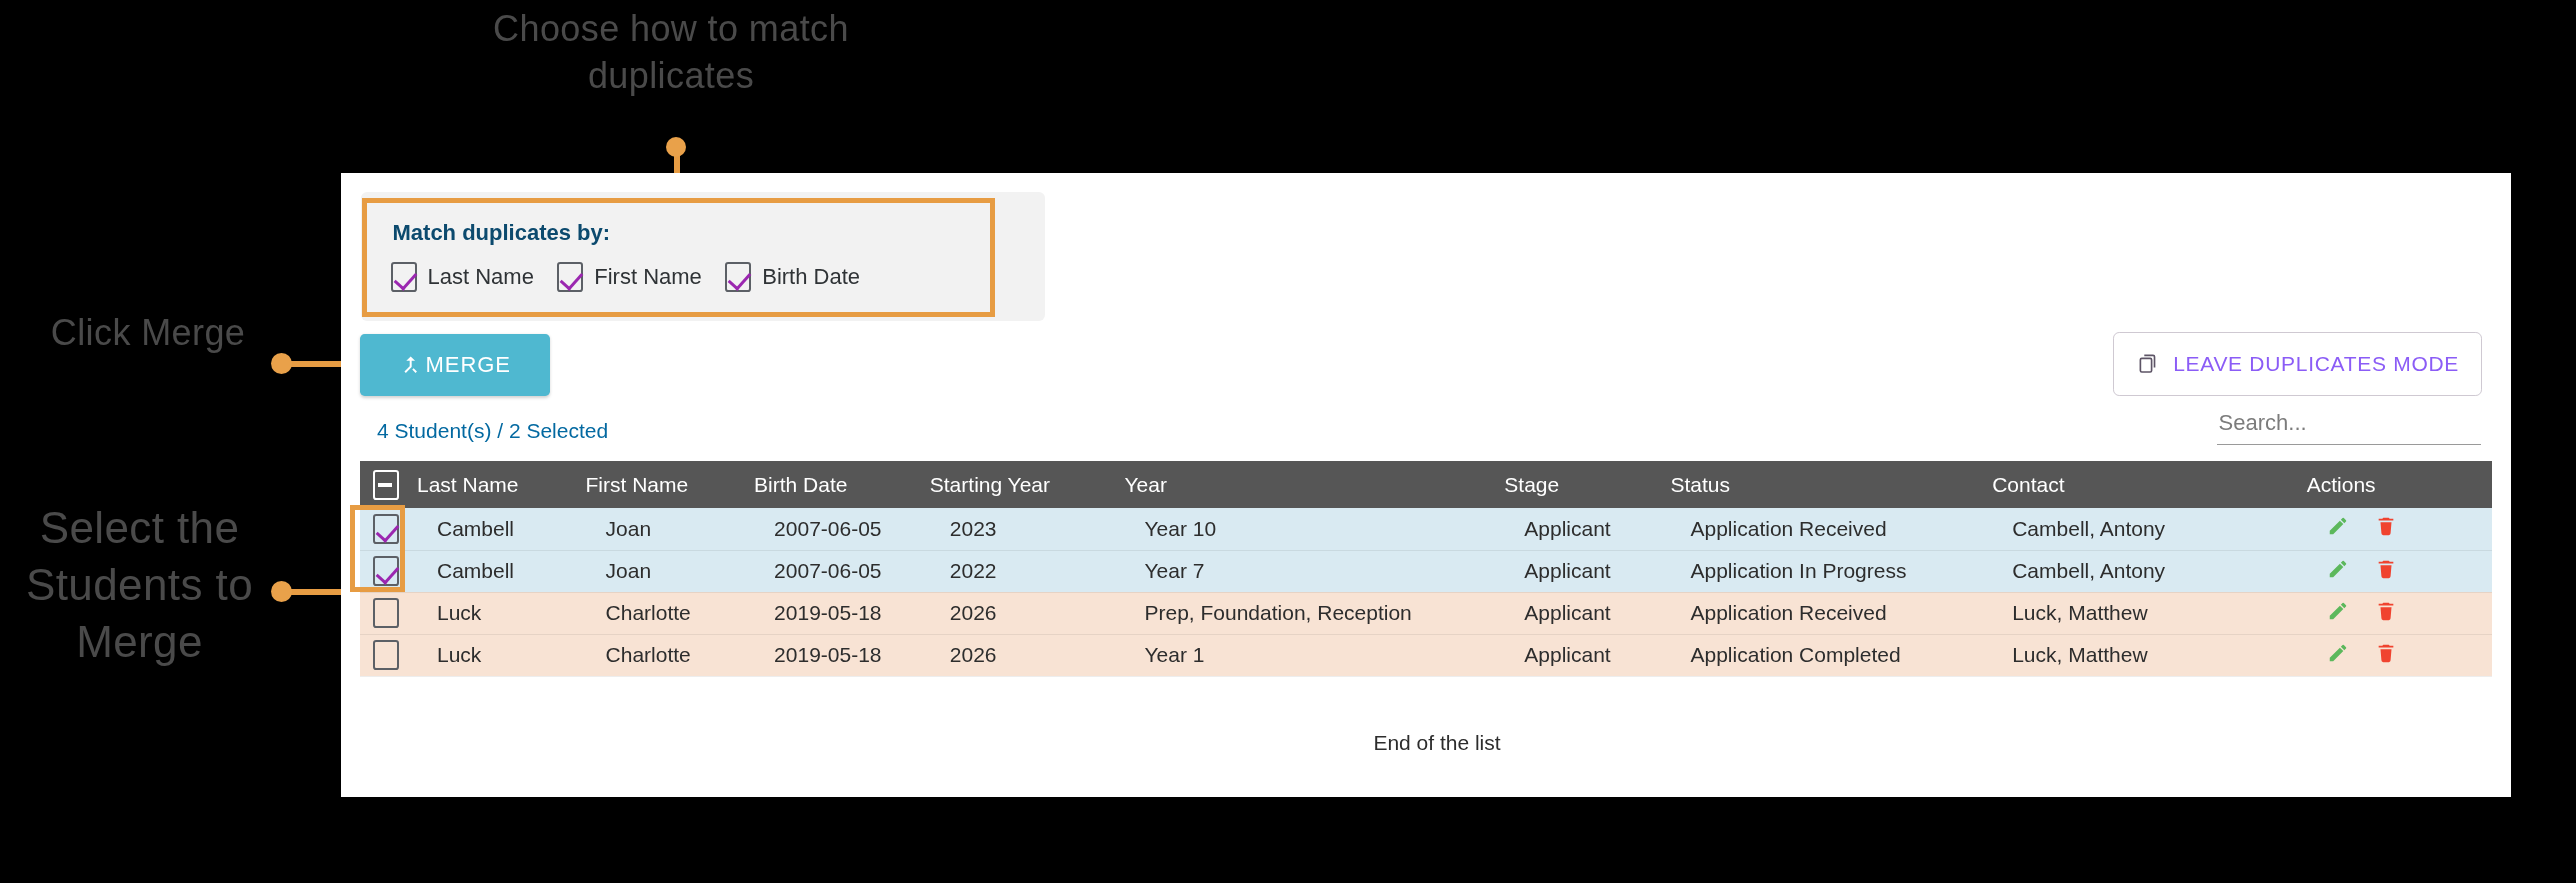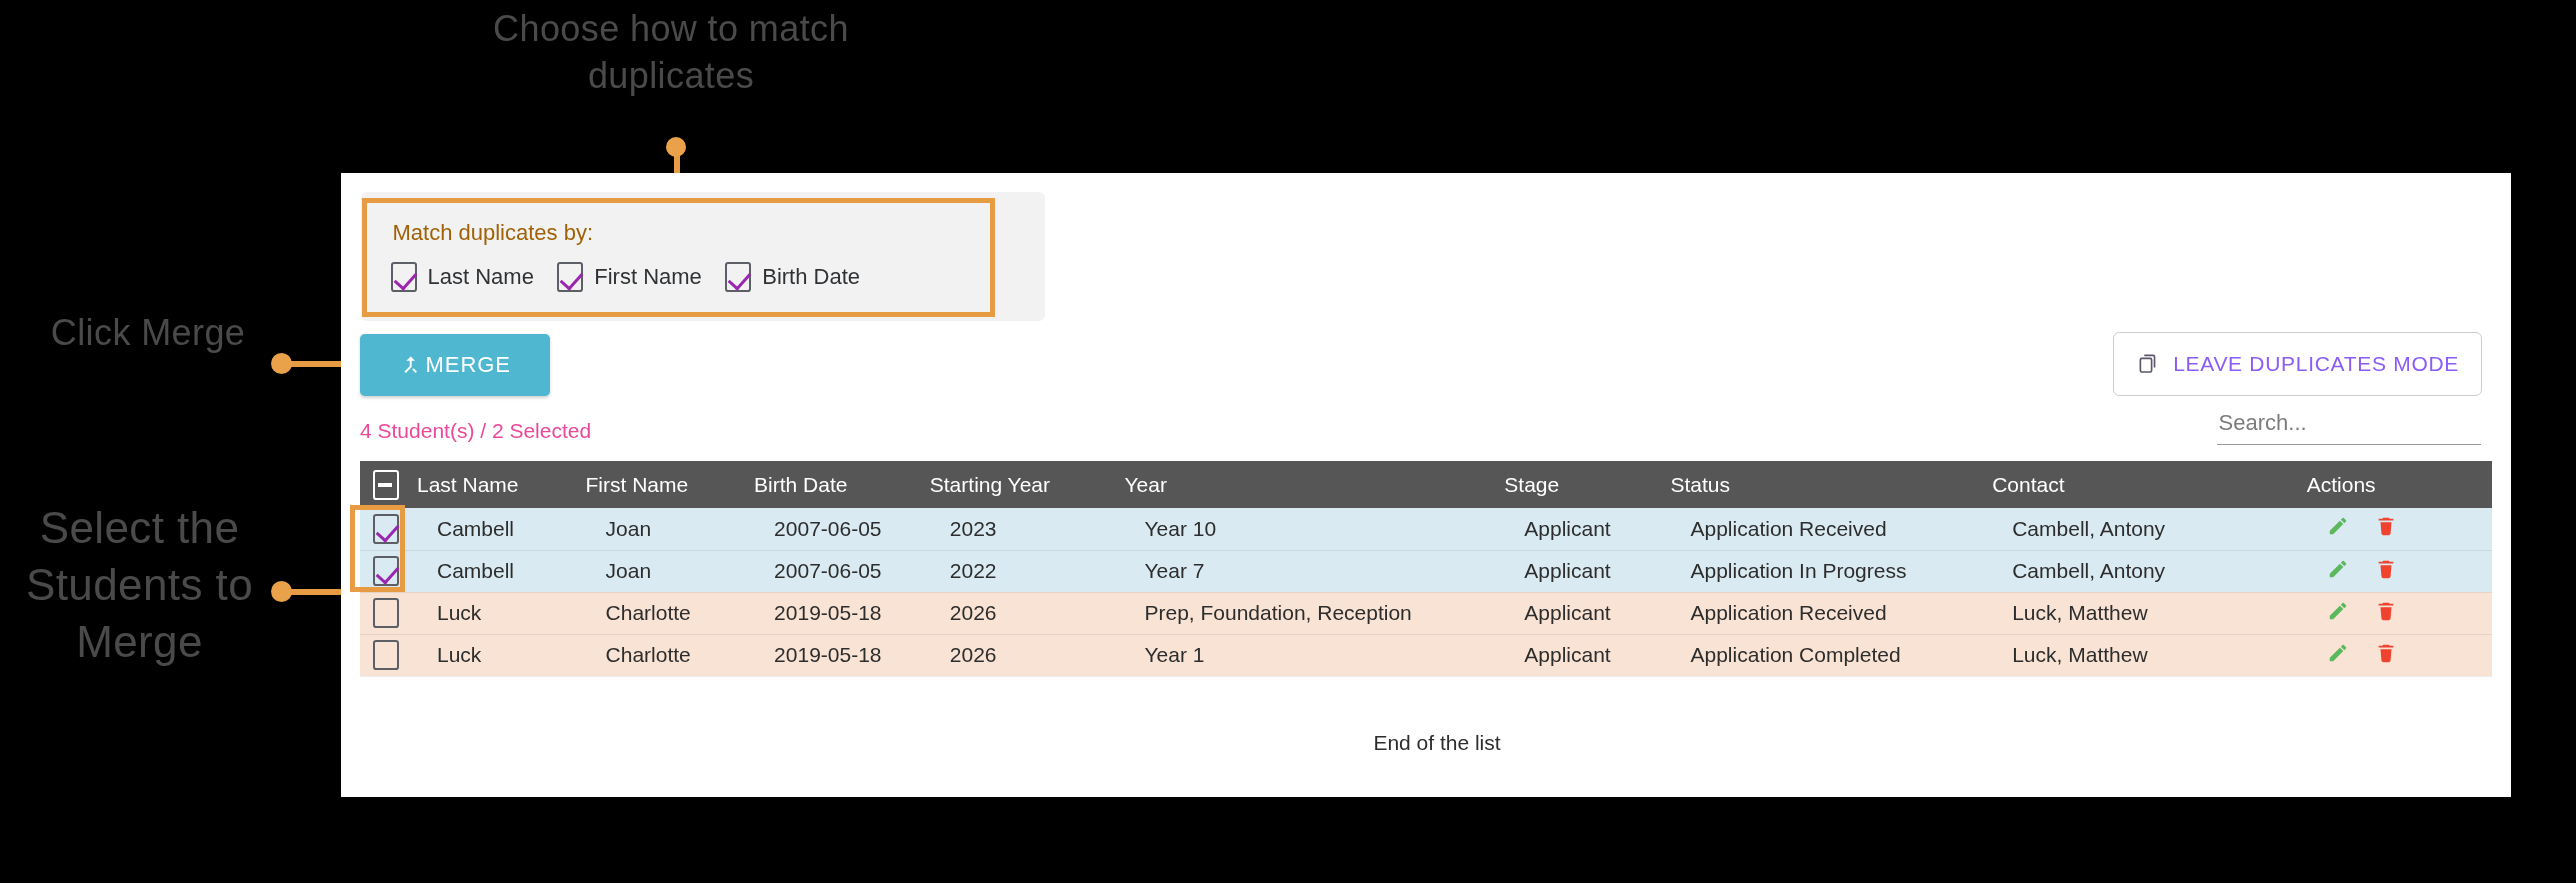--- a/index.html
+++ b/index.html
@@ -54,21 +54,21 @@
 
   
   #match-panel {
     position: absolute; left: 19.5px; top: 19px;
     width: 684px; height: 129px;
     background: #f2f2f2;
     border-radius: 6.2px;
   }
   #match-label {
     position: absolute; left: 32px; top: 28px;
-    font-size: 22px; color: #a16207; font-weight: 400;
+    font-size: 22px; color: #0c4a6e; font-weight: 700;
   }
   #match-options {
     position: absolute; left: 30px; top: 70px;
     display: flex; align-items: center; gap: 0;
   }
   .cb-wrap { display: flex; align-items: center; margin-right: 23.4px; }
   .cb {
     width: 26px; height: 30px;
     border: 2.3px solid #5c6066;
     border-radius: 3.1px;
@@ -121,22 +121,22 @@
     border: 1.6px solid #cfc9d2; border-radius: 6.2px;
     display: flex; align-items: center; gap: 14px;
     cursor: pointer;
   }
   #leave-btn .llabel {
     font-size: 21px; letter-spacing: 0.7px; color: #8b5cf6; white-space: nowrap;
   }
 
   
   #count-text {
-    position: absolute; left: 19px; top: 246px;
-    font-size: 21px; color: #ec4899;
+    position: absolute; left: 36px; top: 246px;
+    font-size: 21px; color: #0369a1;
   }
 
   
   #search-wrap {
     position: absolute; right: 30px; top: 234px;
     width: 264px;
   }
   #search-input {
     width: 100%; border: none; border-bottom: 1.6px solid #9a9a9a;
     outline: none; background: transparent;

